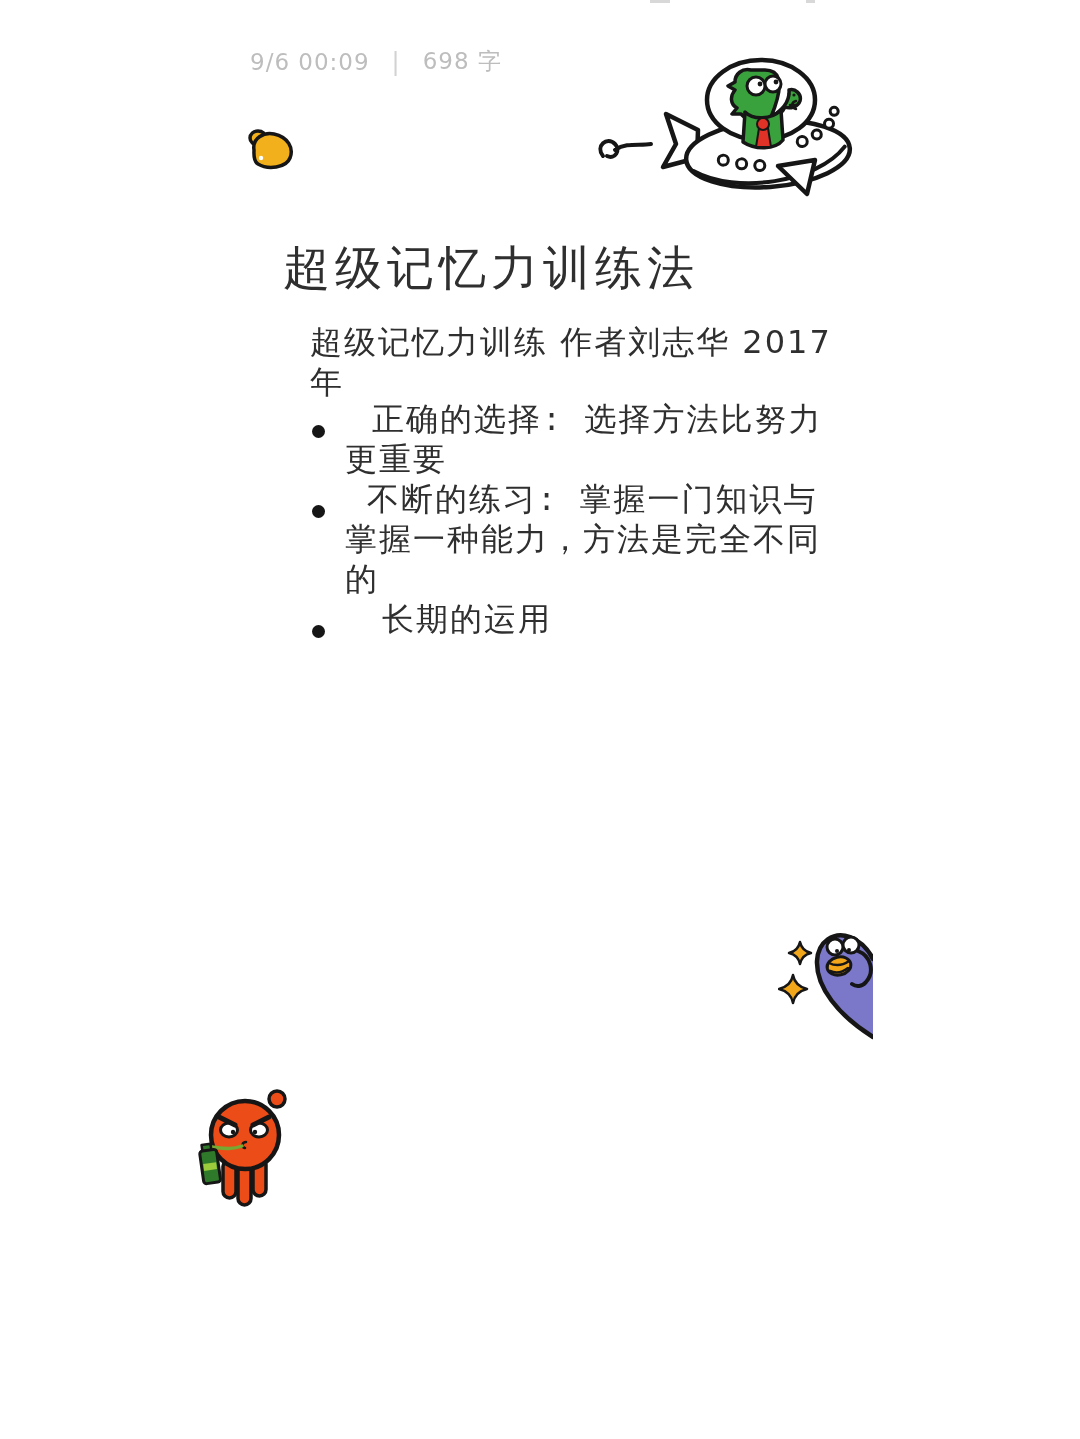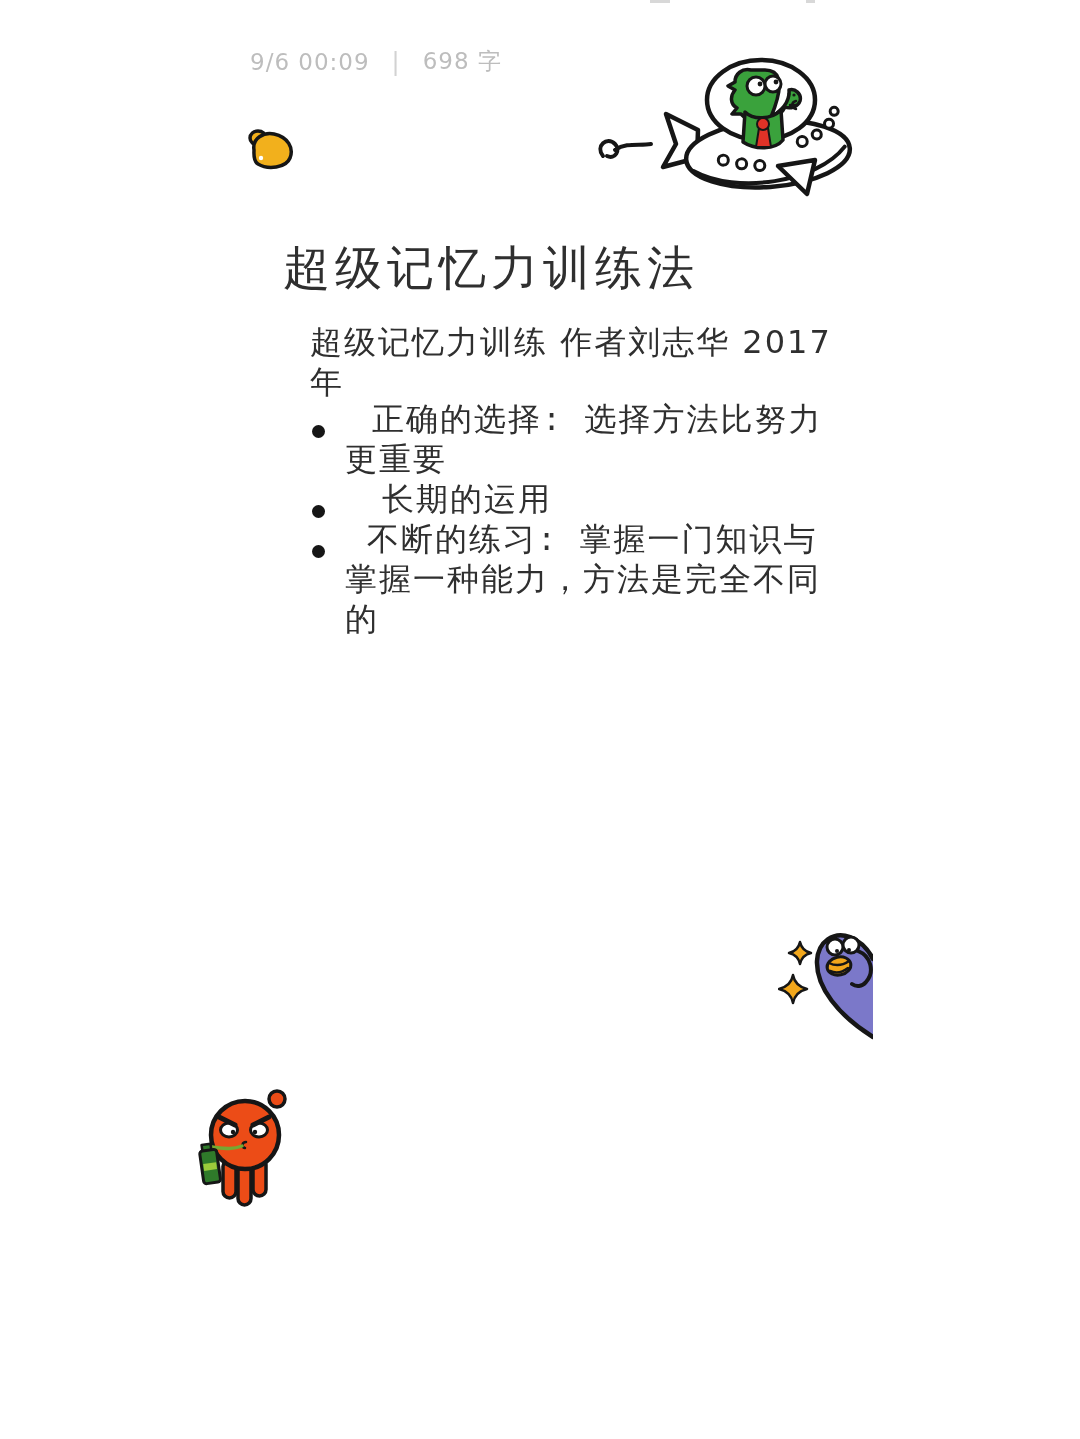--- a/index.html
+++ b/index.html
@@ -126,27 +126,27 @@
   </svg>
 
   <h1 class="title">超级记忆力训练法</h1>
 
   <div class="body">
     <p class="intro">超级记忆力训练 作者刘志华 2017年</p>
     <div class="bullet b1">
       <span class="dot"></span>
       <span class="btext">正确的选择: 选择方法比努力更重要</span>
     </div>
+    <div class="bullet b2">
+      <span class="dot"></span>
+      <span class="btext">不断的练习: 掌握一门知识与掌握一种能力，方法是完全不同的</span>
+    </div>
     <div class="bullet b3">
       <span class="dot"></span>
       <span class="btext">长期的运用</span>
-    </div>
-    <div class="bullet b2">
-      <span class="dot"></span>
-      <span class="btext">不断的练习: 掌握一门知识与掌握一种能力，方法是完全不同的</span>
     </div>
   </div>
 
   <svg class="stk heart-svg" width="95" height="128" viewBox="0 0 95 128">
     <path class="spark ol" stroke-width="2.5" d="M22,27 Q24,36 33,38 Q24,40 22,49 Q20,40 11,38 Q20,36 22,27 Z"></path>
     <path class="spark ol" stroke-width="2.5" d="M15,60 Q17,71 29,74 Q17,77 15,88 Q13,77 1,74 Q13,71 15,60 Z"></path>
     <path class="purple ol" stroke-width="4.5" d="M95,122 C60,100 38,72 39,46 C40,26 56,16 72,22 C82,26 90,34 95,44 C100,34 108,26 118,22 C134,16 150,26 151,46 C152,72 130,100 95,122 Z"></path>
     <g>
       <path class="none ol" stroke-width="4" d="M80,36 C93,41 97,57 88,67 C84,72 78,72 74,69"></path>
       <circle class="white ol" cx="57" cy="32" r="8" stroke-width="3"></circle>

